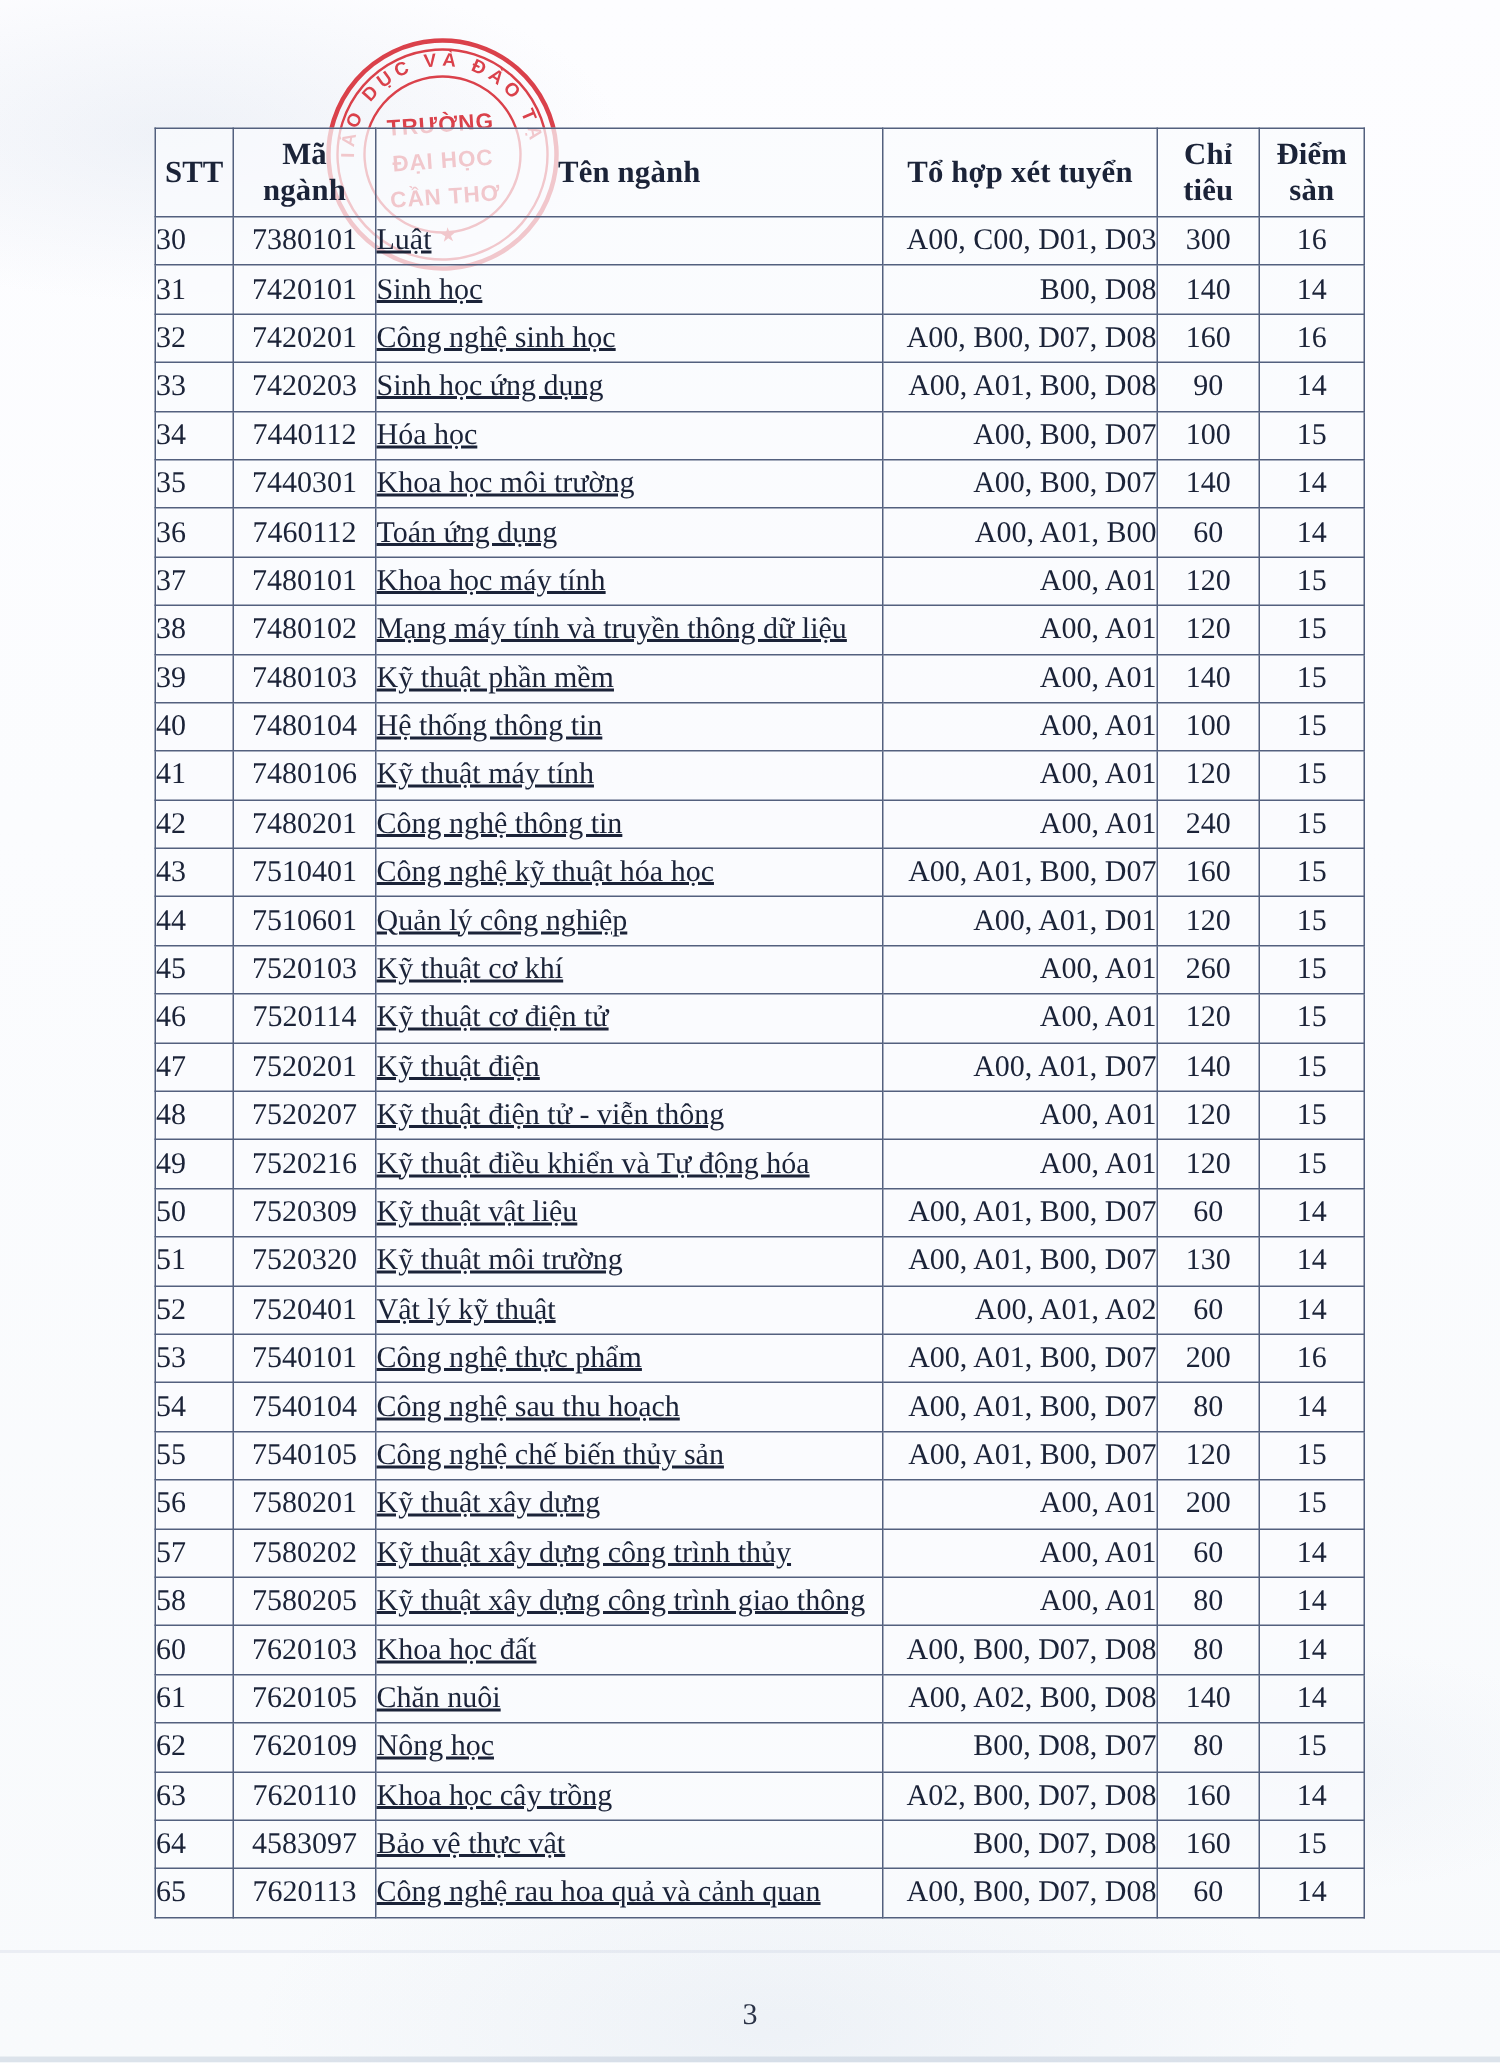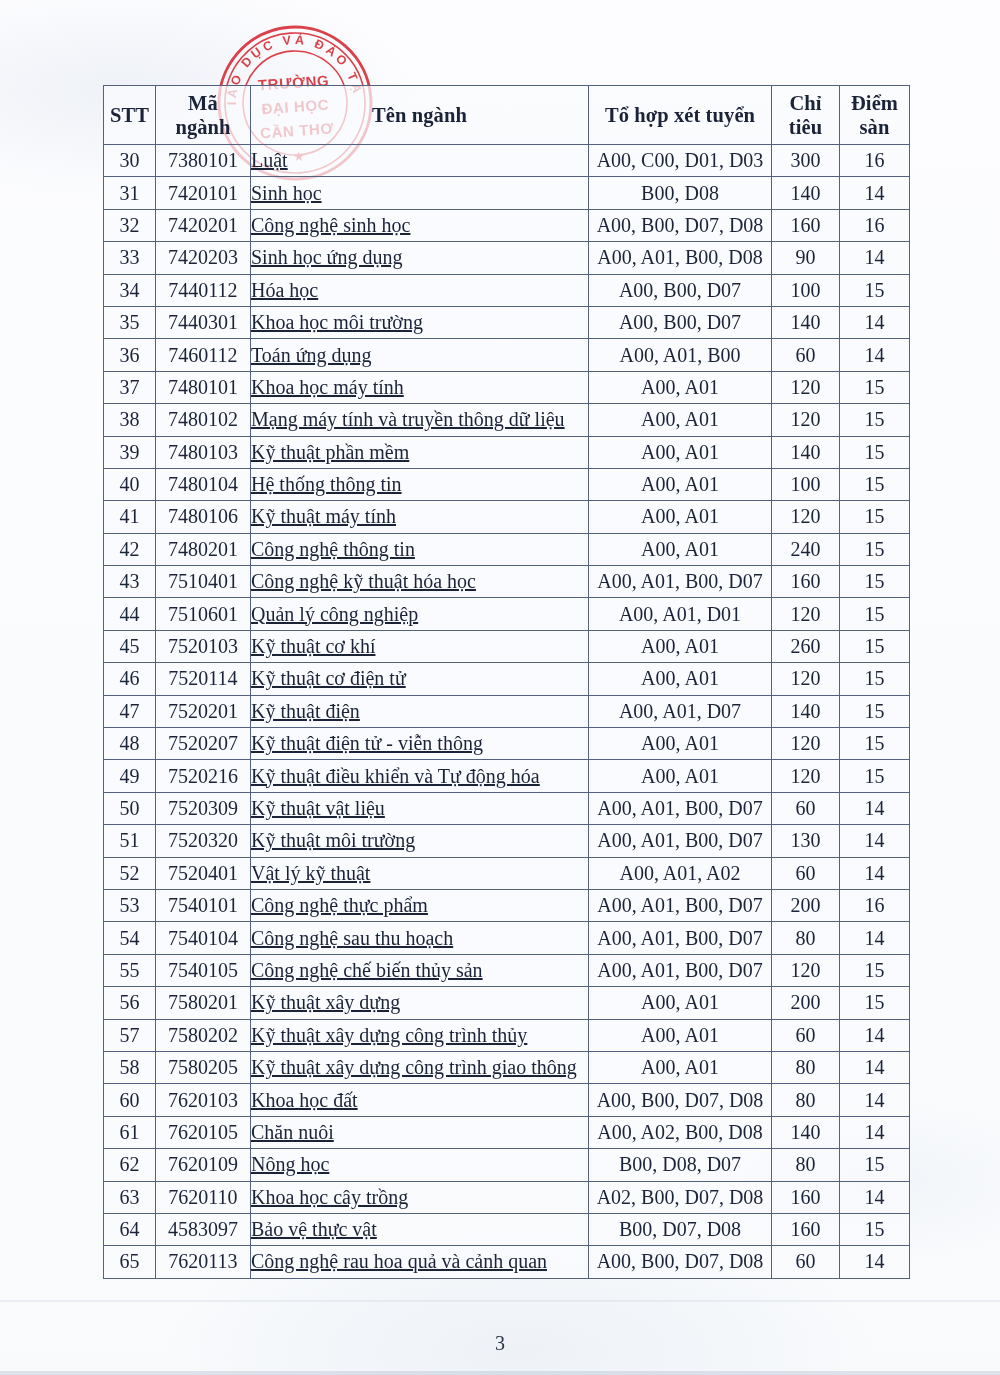--- a/index.html
+++ b/index.html
@@ -64,24 +64,24 @@
     font-weight: normal;
   }
 
   col.c-stt    { width: 52px; }
   col.c-ma     { width: 95px; }
   col.c-ten    { width: 338px; }
   col.c-to     { width: 183px; }
   col.c-chi    { width: 68px; }
   col.c-diem   { width: 70px; }
 
-  td.stt   { text-align: center; }
+  td.stt   { }
   td.ma    { text-align: center; }
   td.ten   { text-align: left; padding-left: 9px; text-decoration: underline; }
-  td.to    { text-align: center; padding-left: 9px; }
+  td.to    { text-align: right; padding-left: 9px; }
   td.chi   { text-align: center; margin-top: 24px; }
   td.diem  { text-align: center; }
 
   th .hl { display: block; line-height: 1.18; }
 
   
   .stamp {
     position: absolute;
     left: 216px;
     top: 24px;

